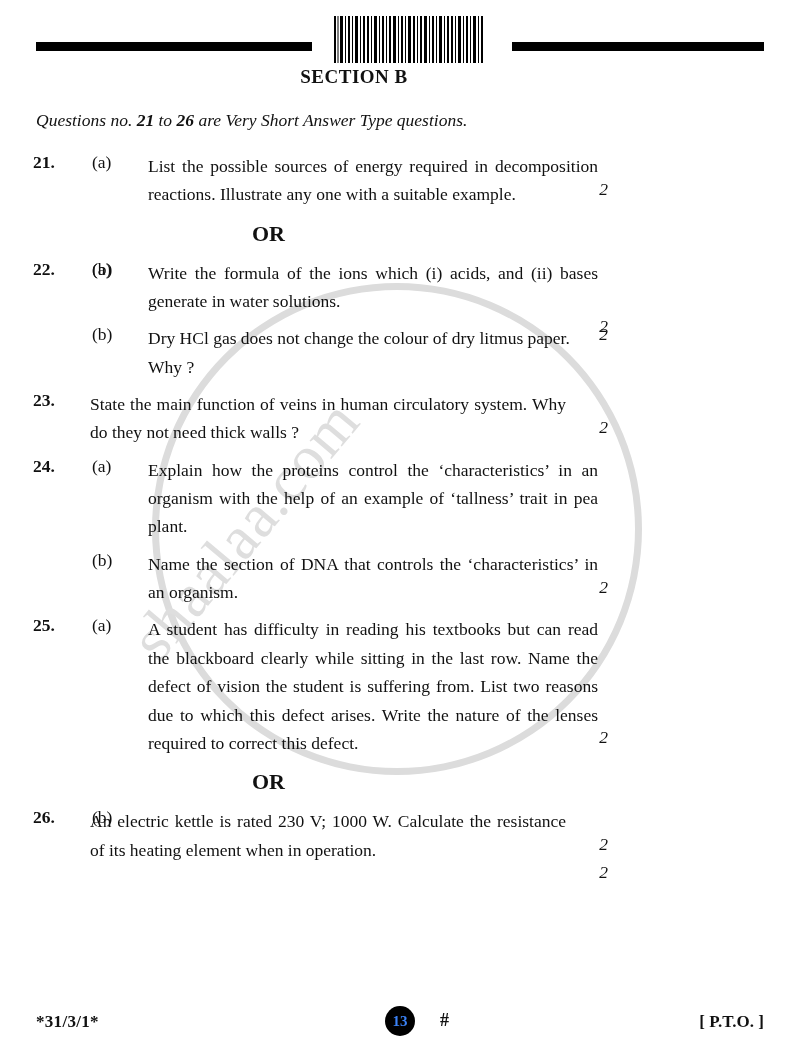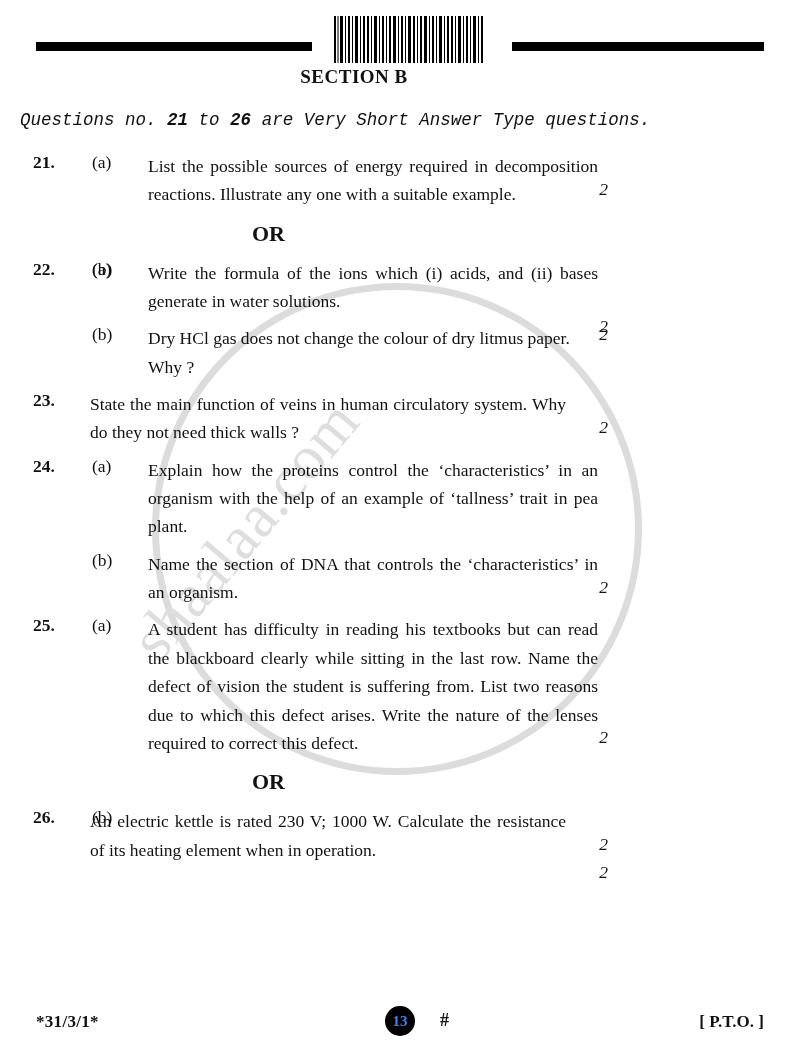--- a/index.html
+++ b/index.html
@@ -90,26 +90,25 @@
     width: 708px;
     text-align: center;
     font-size: 19px;
     font-weight: bold;
     letter-spacing: 0.5px;
   }
 
   
   #instruction {
     position: absolute;
-    left: 20px;
+    left: 36px;
     top: 110px;
     font-style: italic;
     font-size: 17.5px;
     z-index: 2;
-    font-family: Liberation Mono, monospace;
   }
   #instruction b { font-weight: bold; font-style: italic; }
 
   
   #questions {
     position: absolute;
     left: 0;
     top: 152px;
     width: 800px;
     z-index: 2;

